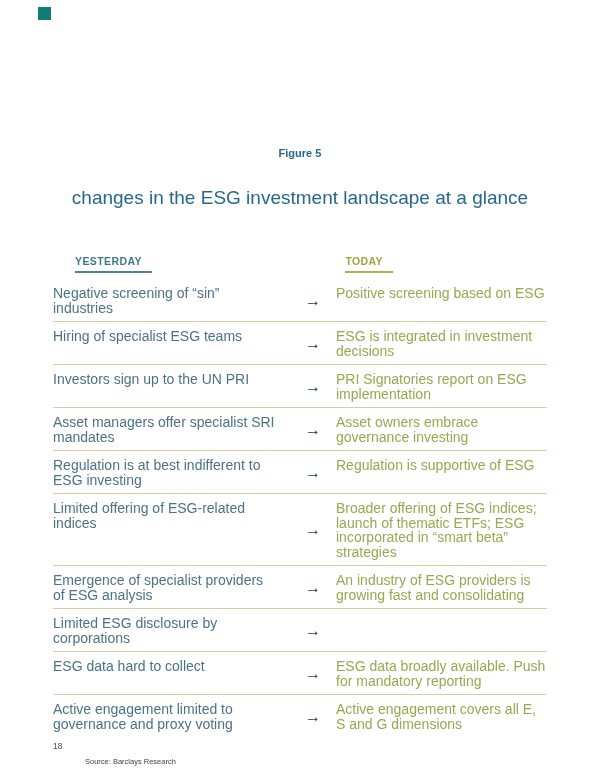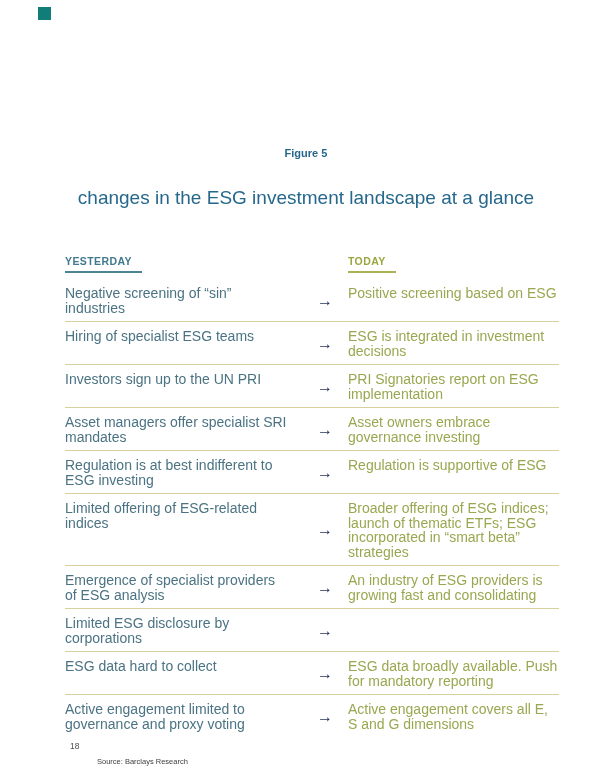--- a/index.html
+++ b/index.html
@@ -6,21 +6,20 @@
   html, body { background: #ffffff; }
   body { font-family: "Liberation Sans", "DejaVu Sans", sans-serif; }
 
   .page {
     position: relative;
     width: 600px;
     height: 776px;
     background: #ffffff;
     margin: 0 auto;
     overflow: hidden;
-    padding-left: 12px;
   }
 
   .brand-square {
     position: absolute;
     left: 38px;
     top: 7px;
     width: 13px;
     height: 13px;
     background: #117d79;
   }
@@ -43,21 +42,21 @@
     line-height: 22px;
     color: #26688c;
     font-weight: normal;
   }
 
   .table {
     margin-top: 42px;
     width: 494px;
   }
 
-  .hdr-row { display: flex; margin-bottom: 6px; }
+  .hdr-row { display: flex; margin-bottom: 6px; margin-left: 22px; }
   .hdr-left  { width: 237px; }
   .hdr-mid   { width: 46px; }
   .hdr-right { width: 211px; }
 
   .hdr-label {
     display: inline-block;
     font-size: 10.5px;
     font-weight: bold;
     letter-spacing: 0.4px;
     padding-bottom: 4px;
@@ -88,21 +87,21 @@
 
   .source {
     margin-top: 20px;
     font-size: 7.5px;
     color: #404040;
     margin-left: 32px;
   }
 
   .page-number {
     position: absolute;
-    left: 70px;
+    left: 53px;
     top: 741px;
     font-size: 8.5px;
     color: #4a4a4a;
   }
 </style>
 </head>
 <body>
 
 <div class="page">
 

